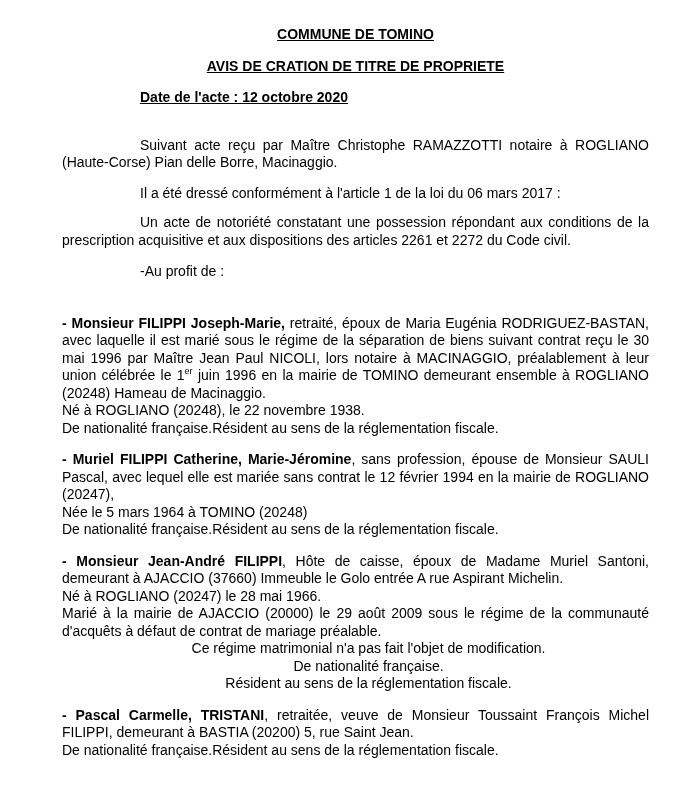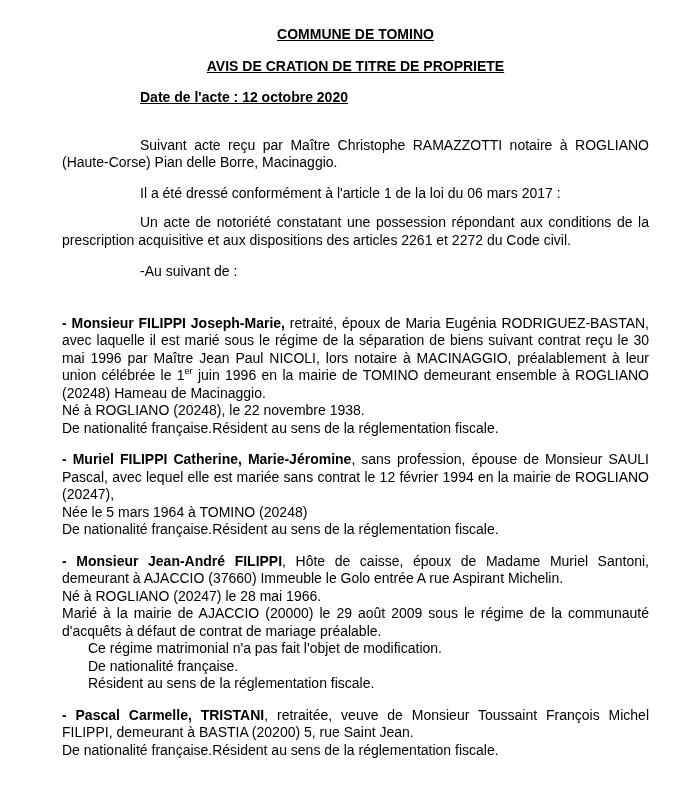--- a/index.html
+++ b/index.html
@@ -34,40 +34,40 @@
     margin: 0;
     text-align: justify;
   }
   .ind { text-indent: 78px; }
   .m-p1 { margin-bottom: 13px; }
   .m-p2 { margin-bottom: 12px; }
   .m-p3 { margin-bottom: 14px; }
   .m-p4 { margin-bottom: 34px; }
   .benef { margin: 0 0 14px 0; }
   .line { margin: 0; }
-  .tab { padding-left: 26px; }
+  .tab { padding-left: 26px; text-align: center; }
   .sup {
     font-size: 9px;
     vertical-align: super;
     line-height: 0;
   }
 </style>
 </head>
 <body>
 
 <div class="page">
 
   <div class="heading">COMMUNE DE TOMINO</div>
   <div class="heading">AVIS DE CRATION DE TITRE DE PROPRIETE</div>
   <div class="date-heading">Date de l'acte : 12 octobre 2020</div>
 
   <p class="para ind m-p1">Suivant acte reçu par Maître Christophe RAMAZZOTTI notaire à ROGLIANO (Haute-Corse) Pian delle Borre, Macinaggio.</p>
   <p class="para ind m-p2">Il a été dressé conformément à l'article 1 de la loi du 06 mars 2017 :</p>
   <p class="para ind m-p3">Un acte de notoriété constatant une possession répondant aux conditions de la prescription acquisitive et aux dispositions des articles 2261 et 2272 du Code civil.</p>
-  <p class="para ind m-p4">-Au suivant de :</p>
+  <p class="para ind m-p4">-Au profit de :</p>
 
   <div class="benef">
     <p class="para"><strong>- Monsieur FILIPPI Joseph-Marie,</strong><span> retraité, époux de Maria Eugénia RODRIGUEZ-BASTAN, avec laquelle il est marié sous le régime de la séparation de biens suivant contrat reçu le 30 mai 1996 par Maître Jean Paul NICOLI, lors notaire à MACINAGGIO, préalablement à leur union célébrée le 1</span><sup class="sup">er</sup><span> juin 1996 en la mairie de TOMINO demeurant ensemble à ROGLIANO (20248) Hameau de Macinaggio.</span></p>
     <div class="line">Né à ROGLIANO (20248), le 22 novembre 1938.</div>
     <div class="line">De nationalité française.Résident au sens de la réglementation fiscale.</div>
   </div>
 
   <div class="benef">
     <p class="para"><strong>- Muriel FILIPPI Catherine, Marie-Jéromine</strong><span>, sans profession, épouse de Monsieur SAULI Pascal, avec lequel elle est mariée sans contrat le 12 février 1994 en la mairie de ROGLIANO (20247),</span></p>
     <div class="line">Née le 5 mars 1964 à TOMINO (20248)</div>

